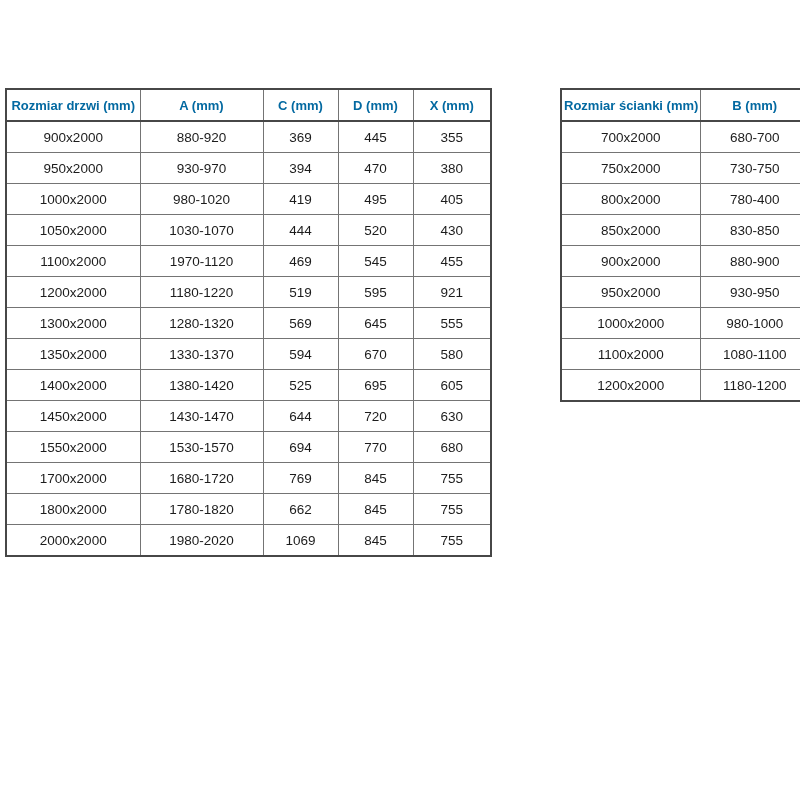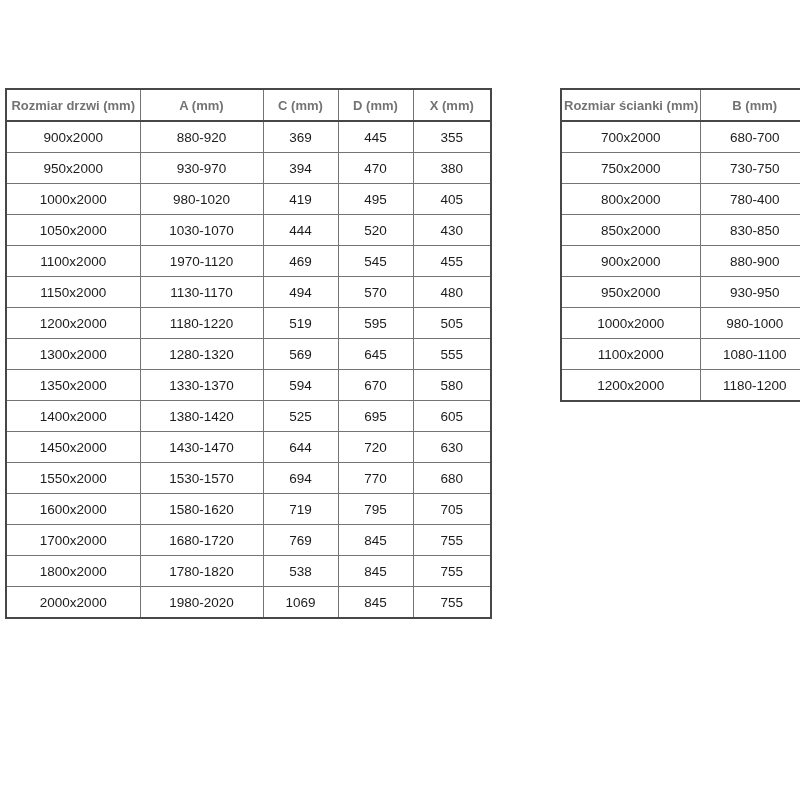--- a/index.html
+++ b/index.html
@@ -30,21 +30,21 @@
     height: 30px;
     padding: 0 2px;
     text-align: center;
     vertical-align: middle;
     overflow: hidden;
     white-space: nowrap;
   }
   .spec th {
     font-size: 13px;
     font-weight: bold;
-    color: #737373;
+    color: #0369a1;
     border-bottom: 2px solid #474747;
     margin-top: 40px;
   }
   .spec td {
     font-size: 13.5px;
     font-weight: normal;
     color: #1c1c1c;
   }
 </style>
 </head>
@@ -99,32 +99,25 @@
           <td>430</td>
         </tr>
         <tr>
           <td>1100x2000</td>
           <td>1970-1120</td>
           <td>469</td>
           <td>545</td>
           <td>455</td>
         </tr>
         <tr>
-          <td>1150x2000</td>
-          <td>1130-1170</td>
-          <td>494</td>
-          <td>570</td>
-          <td>480</td>
-        </tr>
-        <tr>
           <td>1200x2000</td>
           <td>1180-1220</td>
           <td>519</td>
           <td>595</td>
-          <td>505</td>
+          <td>921</td>
         </tr>
         <tr>
           <td>1300x2000</td>
           <td>1280-1320</td>
           <td>569</td>
           <td>645</td>
           <td>555</td>
         </tr>
         <tr>
           <td>1350x2000</td>
@@ -148,37 +141,30 @@
           <td>630</td>
         </tr>
         <tr>
           <td>1550x2000</td>
           <td>1530-1570</td>
           <td>694</td>
           <td>770</td>
           <td>680</td>
         </tr>
         <tr>
-          <td>1600x2000</td>
-          <td>1580-1620</td>
-          <td>719</td>
-          <td>795</td>
-          <td>705</td>
-        </tr>
-        <tr>
           <td>1700x2000</td>
           <td>1680-1720</td>
           <td>769</td>
           <td>845</td>
           <td>755</td>
         </tr>
         <tr>
           <td>1800x2000</td>
           <td>1780-1820</td>
-          <td>538</td>
+          <td>662</td>
           <td>845</td>
           <td>755</td>
         </tr>
         <tr>
           <td>2000x2000</td>
           <td>1980-2020</td>
           <td>1069</td>
           <td>845</td>
           <td>755</td>
         </tr>

